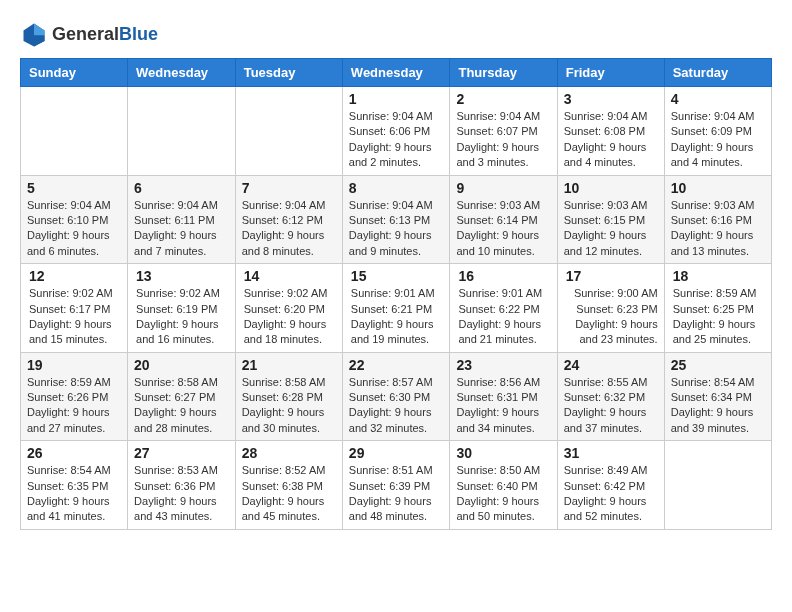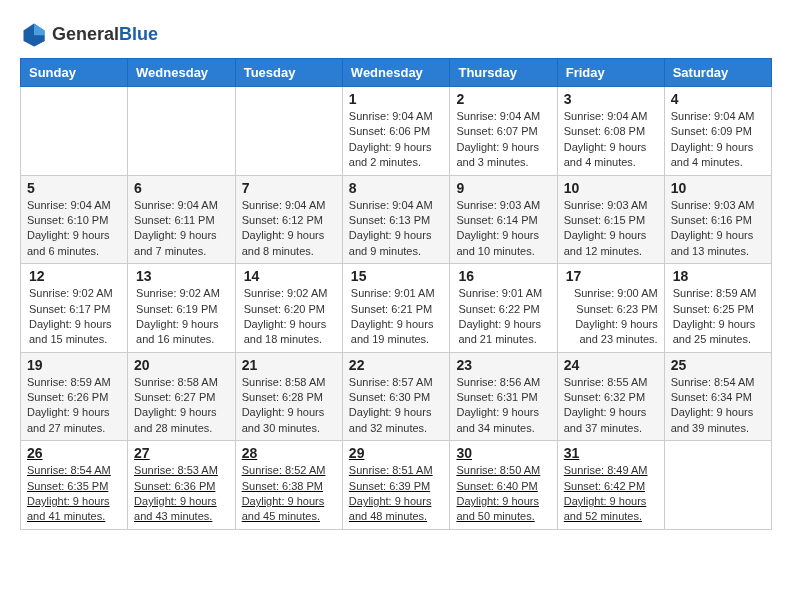--- a/index.html
+++ b/index.html
@@ -86,21 +86,21 @@
       line-height: 1.4;
     }
     .empty-cell {
       background: #f9f9f9 !important;
     }
     
     .row-1 td { background-color: #ffffff; }
     .row-2 td { background-color: #f0f0f0; }
     .row-3 td { background-color: #ffffff; padding-left: 8px; }
     .row-4 td { background-color: #f0f0f0; }
-    .row-5 td { background-color: #ffffff; text-decoration: underline; }
+    .row-5 td { background-color: #ffffff; }
     .empty-cell { background-color: inherit !important; }
   </style>
 </head>
 <body>
 
 <div class="header-area">
   <div class="logo">
     <svg class="logo-icon" viewBox="0 0 40 40">
       <polygon points="20,5 35,15 35,30 20,38 5,30 5,15" fill="#1a5fa8"></polygon>
       <polygon points="20,5 35,15 35,22 20,22" fill="#4a9fe0"></polygon>

